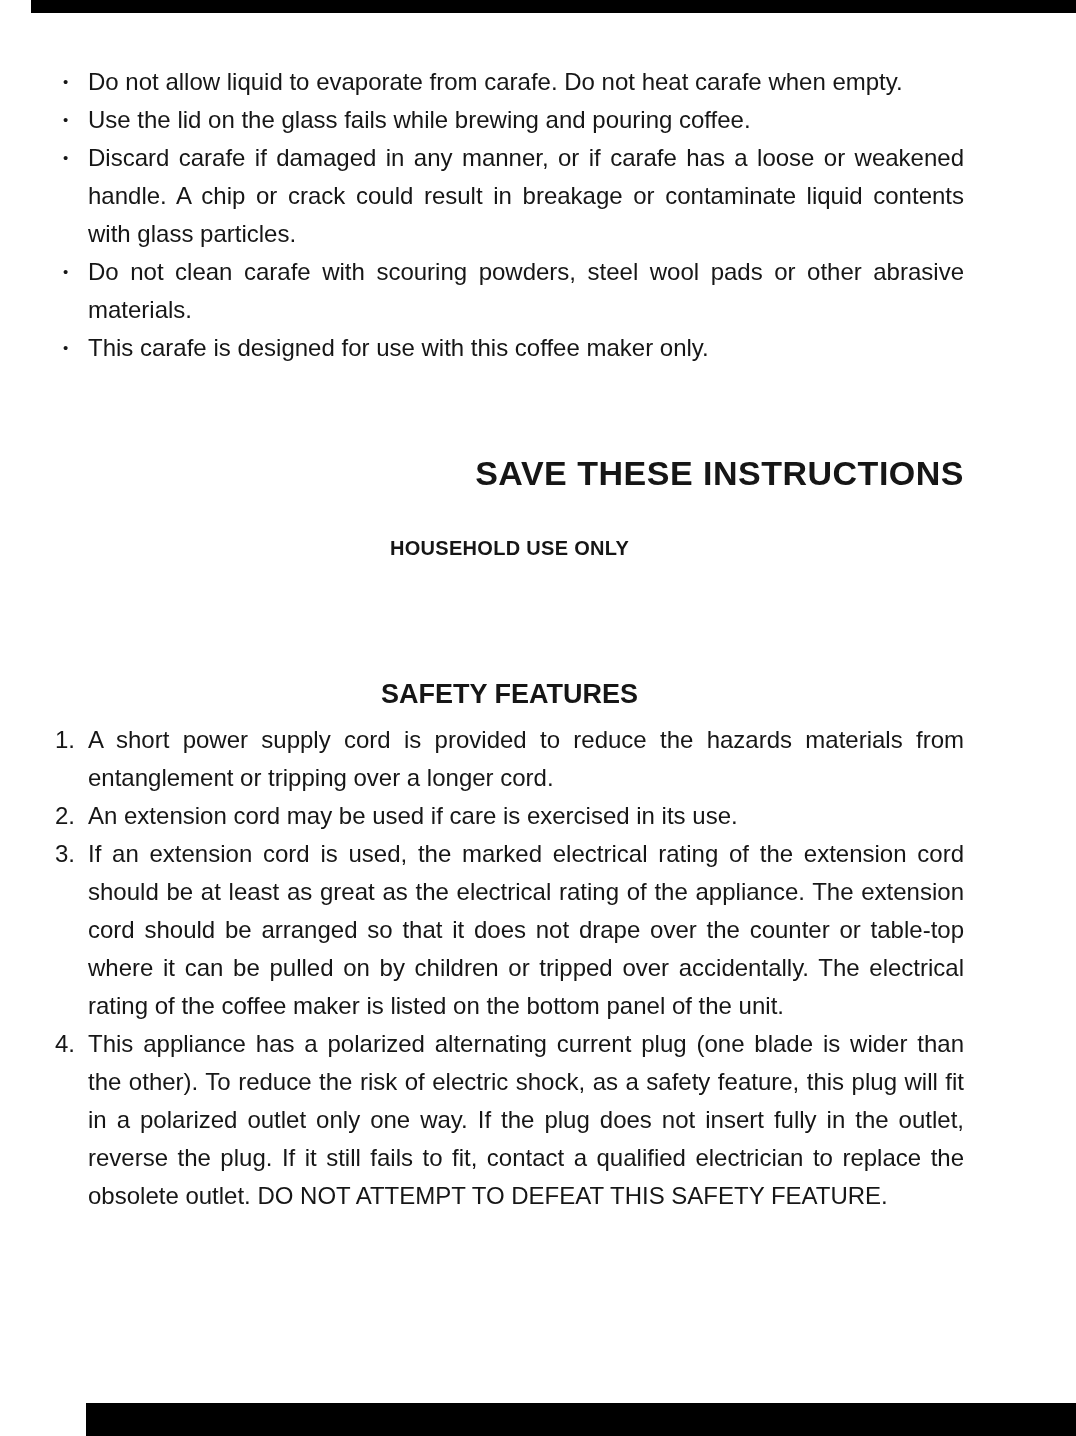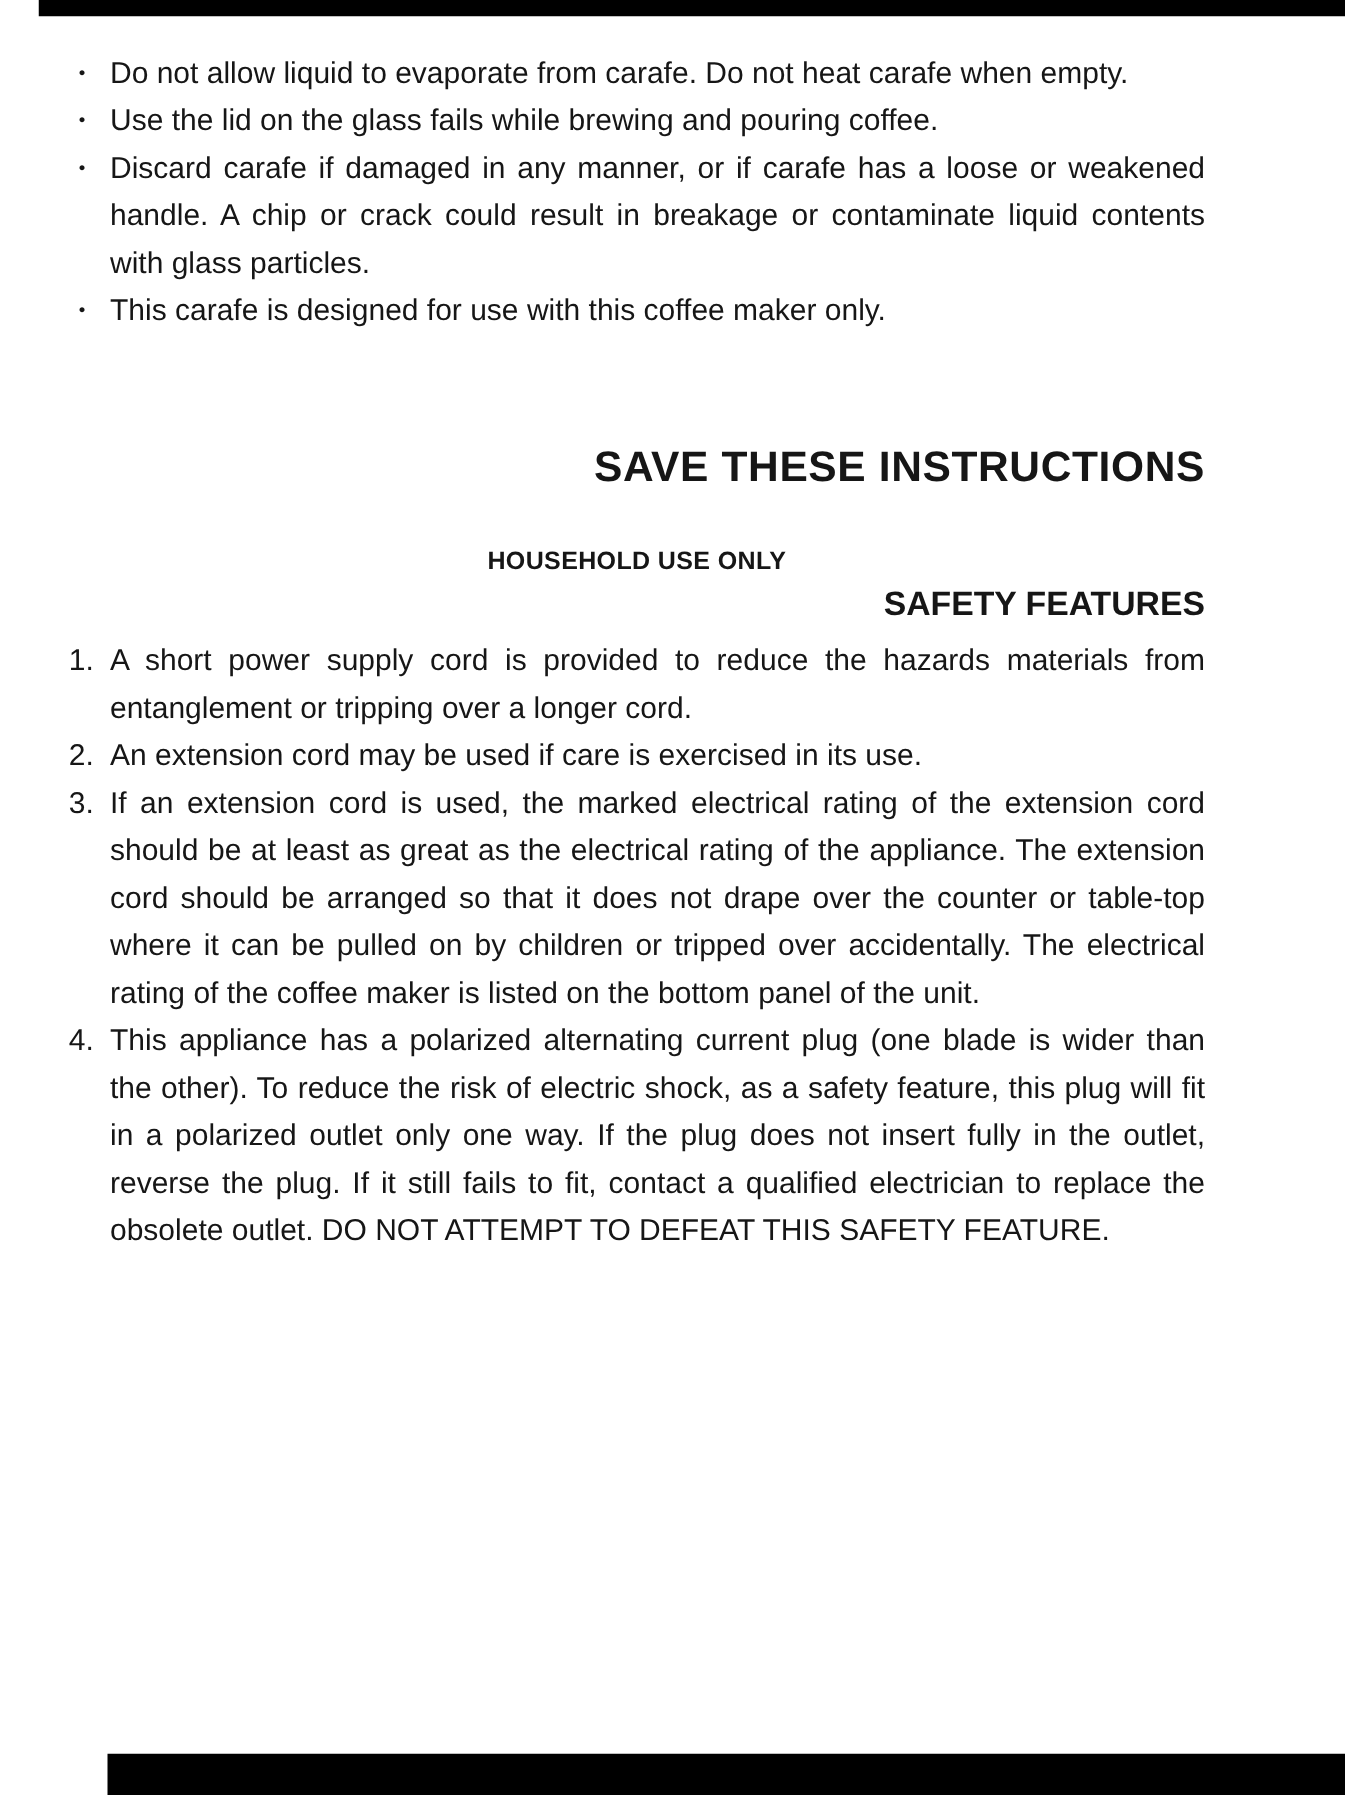--- a/index.html
+++ b/index.html
@@ -26,21 +26,21 @@
     height: 13px;
   }
   .scan-bar.bottom {
     bottom: 0;
     left: 86px;
     right: 0;
     height: 33px;
   }
   .page-content {
     position: absolute;
-    top: 40px;
+    top: 63px;
     left: 55px;
     right: 112px;
   }
   .body-text {
     font-size: 24px;
     line-height: 38px;
   }
   .bullet-item {
     display: flex;
     align-items: flex-start;
@@ -83,21 +83,22 @@
   }
   .heading-household {
     margin-top: 37px;
     text-align: center;
     font-size: 20px;
     font-weight: bold;
     line-height: 34px;
     letter-spacing: 0.3px;
   }
   .heading-safety {
-    text-align: right;
+    margin-top: 112px;
+    text-align: center;
     font-size: 27px;
     font-weight: bold;
     line-height: 34px;
   }
   .numbered-list {
     margin-top: 10px;
   }
 </style>
 </head>
 <body>
@@ -116,20 +117,24 @@
       <div class="bullet-item">
         <span class="bullet-marker"></span>
         <span class="bullet-text">Use the lid on the glass fails while brewing and pouring coffee.</span>
       </div>
 
       <div class="bullet-item">
         <span class="bullet-marker"></span>
         <span class="bullet-text">Discard carafe if damaged in any manner, or if carafe has a loose or weakened handle. A chip or crack could result in breakage or contaminate liquid contents with glass particles.</span>
       </div>
 
+      <div class="bullet-item">
+        <span class="bullet-marker"></span>
+        <span class="bullet-text">Do not clean carafe with scouring powders, steel wool pads or other abrasive materials.</span>
+      </div>
 
       <div class="bullet-item">
         <span class="bullet-marker"></span>
         <span class="bullet-text">This carafe is designed for use with this coffee maker only.</span>
       </div>
     </div>
 
   <div class="heading-save">SAVE THESE INSTRUCTIONS</div>
 
   <div class="heading-household">HOUSEHOLD USE ONLY</div>

